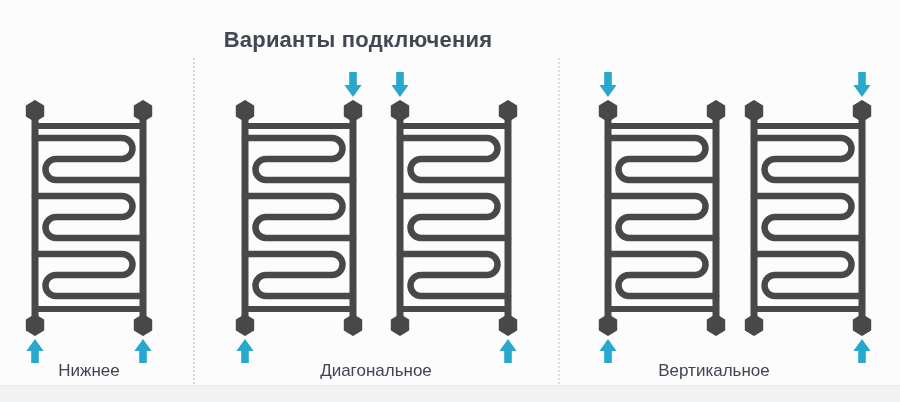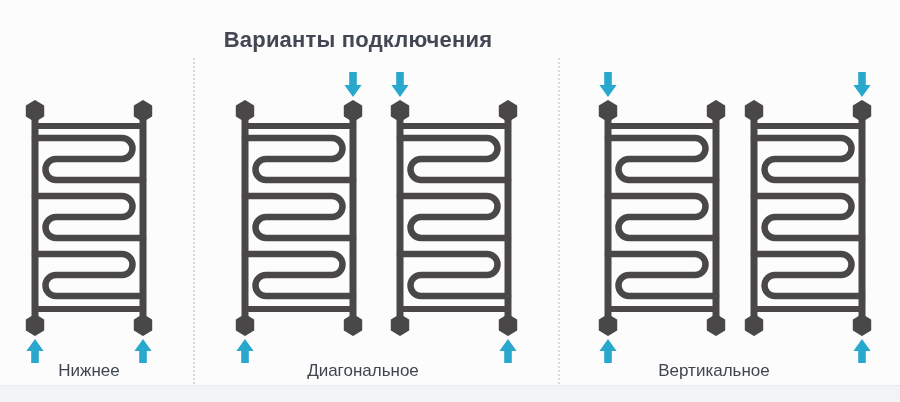--- a/index.html
+++ b/index.html
@@ -77,21 +77,21 @@
       <path d="M 14 74 H 101 A 10.5 10.5 0 0 1 101 95 H 35 A 10.5 10.5 0 0 0 35 116 H 122" fill="none" stroke="#4a4749" stroke-width="6.5" stroke-linecap="round"></path>
       <path d="M 14 132 H 101 A 10.5 10.5 0 0 1 101 153 H 35 A 10.5 10.5 0 0 0 35 174 H 122" fill="none" stroke="#4a4749" stroke-width="6.5" stroke-linecap="round"></path>
       <path d="M 14 190 H 101 A 10.5 10.5 0 0 1 101 211 H 35 A 10.5 10.5 0 0 0 35 232 H 122" fill="none" stroke="#4a4749" stroke-width="6.5" stroke-linecap="round"></path>
       <polygon points="14,37 22.2,42 22.2,52 14,57 5.800000000000001,52 5.800000000000001,42" fill="#4a4749" stroke="#4a4749" stroke-width="2" stroke-linejoin="round"></polygon>
       <polygon points="122,37 130.2,42 130.2,52 122,57 113.8,52 113.8,42" fill="#4a4749" stroke="#4a4749" stroke-width="2" stroke-linejoin="round"></polygon>
       <polygon points="14,251 22.2,256 22.2,266 14,271 5.800000000000001,266 5.800000000000001,256" fill="#4a4749" stroke="#4a4749" stroke-width="2" stroke-linejoin="round"></polygon>
       <polygon points="122,251 130.2,256 130.2,266 122,271 113.8,266 113.8,256" fill="#4a4749" stroke="#4a4749" stroke-width="2" stroke-linejoin="round"></polygon>
       <polygon points="10.2,8 17.8,8 17.8,21 22.6,21 14,33 5.4,21 10.2,21" fill="#29a8cd"></polygon>
       <polygon points="122,275 130.6,287 125.8,287 125.8,299 118.2,299 118.2,287 113.4,287" fill="#29a8cd"></polygon>
     </svg>
-    <div class="group-label" style="left: 253px;">Диагональное</div>
+    <div class="group-label" style="left: 266px;">Диагональное</div>
     <svg class="radiator-svg" viewBox="0 0 136 300" style="left: 594px;">
       <line x1="14" y1="47" x2="14" y2="261" stroke="#4a4749" stroke-width="7"></line>
       <line x1="122" y1="47" x2="122" y2="261" stroke="#4a4749" stroke-width="7"></line>
       <line x1="14" y1="62" x2="122" y2="62" stroke="#4a4749" stroke-width="6"></line>
       <line x1="14" y1="245" x2="122" y2="245" stroke="#4a4749" stroke-width="6"></line>
       <path d="M 14 74 H 101 A 10.5 10.5 0 0 1 101 95 H 35 A 10.5 10.5 0 0 0 35 116 H 122" fill="none" stroke="#4a4749" stroke-width="6.5" stroke-linecap="round"></path>
       <path d="M 14 132 H 101 A 10.5 10.5 0 0 1 101 153 H 35 A 10.5 10.5 0 0 0 35 174 H 122" fill="none" stroke="#4a4749" stroke-width="6.5" stroke-linecap="round"></path>
       <path d="M 14 190 H 101 A 10.5 10.5 0 0 1 101 211 H 35 A 10.5 10.5 0 0 0 35 232 H 122" fill="none" stroke="#4a4749" stroke-width="6.5" stroke-linecap="round"></path>
       <polygon points="14,37 22.2,42 22.2,52 14,57 5.800000000000001,52 5.800000000000001,42" fill="#4a4749" stroke="#4a4749" stroke-width="2" stroke-linejoin="round"></polygon>
       <polygon points="122,37 130.2,42 130.2,52 122,57 113.8,52 113.8,42" fill="#4a4749" stroke="#4a4749" stroke-width="2" stroke-linejoin="round"></polygon>

